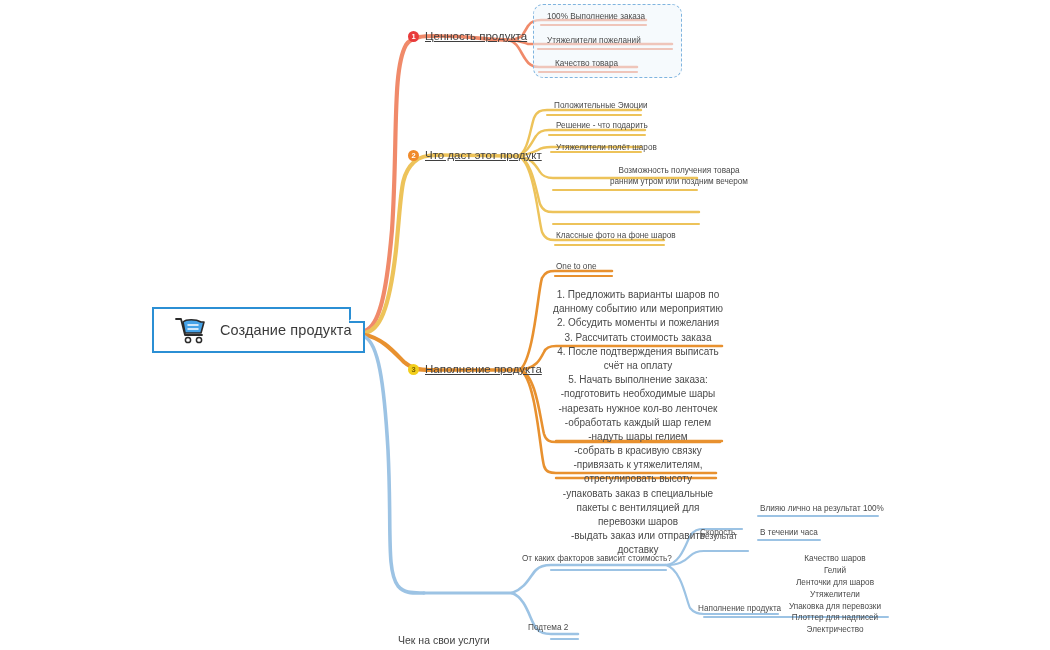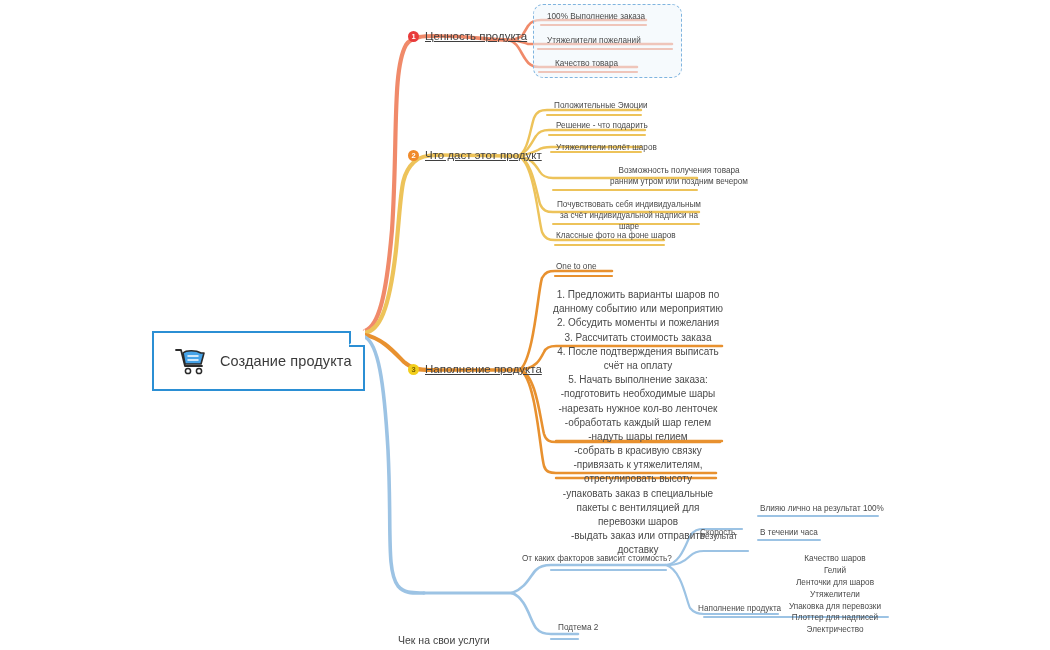--- a/index.html
+++ b/index.html
@@ -7,23 +7,23 @@
     width:1050px;height:650px;
     background:#ffffff;
     font-family:"Liberation Sans","DejaVu Sans",sans-serif;
     overflow:hidden;position:relative;
   }
   #canvas{position:absolute;left:0;top:0;width:1050px;height:650px;}
   svg.links{position:absolute;left:0;top:0;width:1050px;height:650px;pointer-events:none;}
 
   
   .central{
-    position:absolute;left:152px;top:307px;width:213px;height:60px;
+    position:absolute;left:152px;top:307px;width:213px;height:46px;
     border:2px solid #2b8fd4;background:#ffffff;
-    box-sizing:border-box;display:flex;align-items:center;margin-top:24px;
+    box-sizing:border-box;display:flex;align-items:center;
   }
   .central .cart{margin-left:20px;width:34px;height:30px;flex:0 0 auto;}
   .central .ctitle{
     margin-left:12px;font-size:14.5px;color:#3a3a3a;letter-spacing:.1px;white-space:nowrap;
   }
   .corner-fold{
     position:absolute;right:-2px;top:-2px;width:14px;height:14px;
     background:#ffffff;border-left:2px solid #2b8fd4;border-bottom:2px solid #2b8fd4;
     transform:none;
   }
@@ -162,23 +162,20 @@
     <span class="txt small left-txt">Положительные Эмоции</span>
   </div>
   <div class="node" style="left:556px;top:121px;width:130px;">
     <span class="txt small left-txt">Решение - что подарить</span>
   </div>
   <div class="node" style="left:556px;top:143px;width:130px;">
     <span class="txt small left-txt">Утяжелители полёт шаров</span>
   </div>
   <div class="node" style="left:560px;top:166px;width:144px;margin-left:47px;">
     <span class="txt small center-txt">Возможность получения товара ранним утром или поздним вечером</span>
-  </div>
-  <div class="node" style="left:556px;top:200px;width:146px;">
-    <span class="txt small center-txt">Почувствовать себя индивидуальным за счёт индивидуальной надписи на шаре</span>
   </div>
   <div class="node" style="left:556px;top:231px;width:130px;">
     <span class="txt small left-txt">Классные фото на фоне шаров</span>
   </div>
 
   <div class="node lvl1" style="left:408px;top:363px;">
     <span class="badge" style="background:#f2ce1b;color:#7a6400;">3</span>
     <span class="lab">Наполнение продукта</span>
   </div>
 
@@ -201,21 +198,21 @@
 -выдать заказ или отправить доставку</span>
   </div>
 
   <div class="node" style="left:398px;top:586px;">
     <span class="txt mid left-txt" style="font-size:10.5px;color:#3f3f3f;white-space:nowrap;margin-top:48px;">Чек на свои услуги</span>
   </div>
 
   <div class="node" style="left:522px;top:554px;width:150px;">
     <span class="txt small left-txt" style="white-space:nowrap;">От  каких факторов зависит стоимость?</span>
   </div>
-  <div class="node" style="left:558px;top:623px;width:80px;">
+  <div class="node" style="left:528px;top:623px;width:80px;">
     <span class="txt small left-txt">Подтема 2</span>
   </div>
 
   <div class="node" style="left:700px;top:532px;width:60px;">
     <span class="txt small left-txt">Результат</span>
   </div>
   <div class="node" style="left:760px;top:504px;width:140px;">
     <span class="txt small left-txt" style="white-space:nowrap;">Влияю лично на результат 100%</span>
   </div>
 

